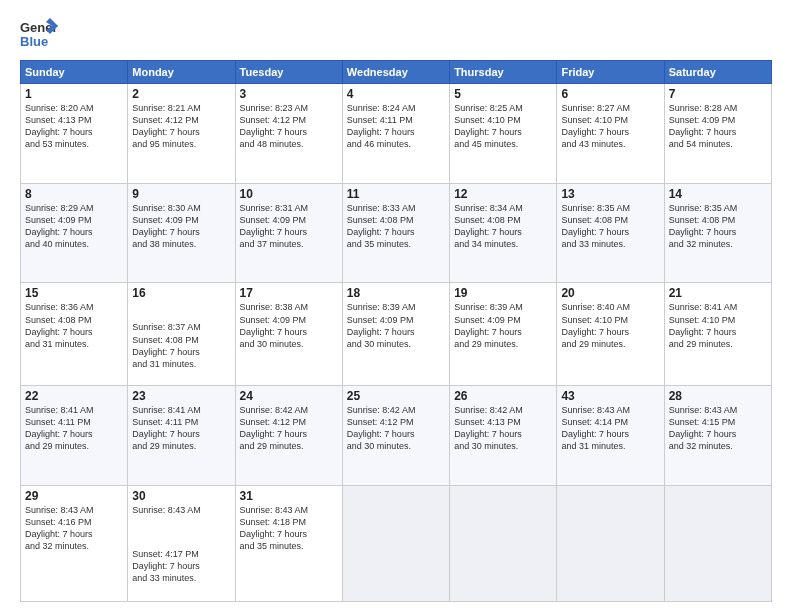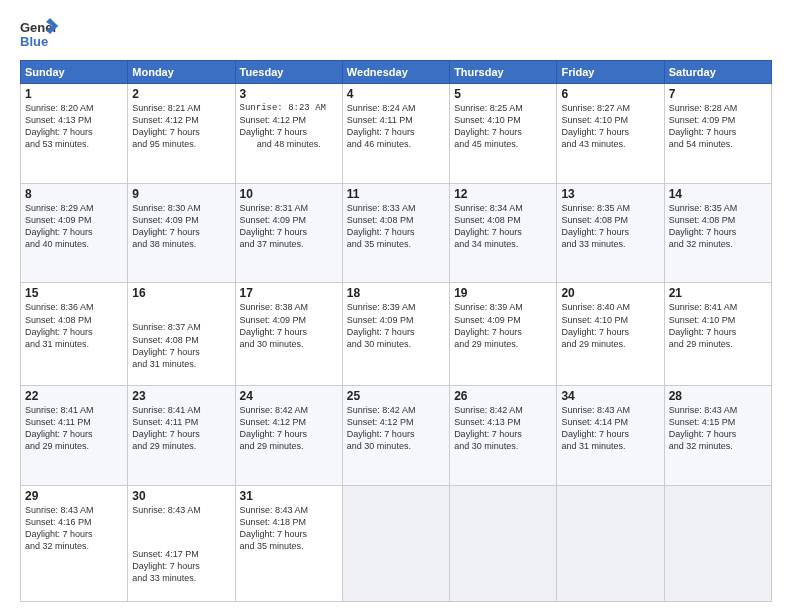--- a/index.html
+++ b/index.html
@@ -130,24 +130,24 @@
             <div class="day-info">
               <span style="display: block;">Sunrise: 8:21 AM</span>
               <span style="display: block;">Sunset: 4:12 PM</span>
               <span style="display: block;">Daylight: 7 hours</span>
               <span style="display: block;">and 95 minutes.</span>
             </div>
           </td>
           <td>
             <span class="day-num">3</span>
             <div class="day-info">
-              <span style="display: block; font-family: Liberation Mono, monospace;">Sunrise: 8:23 AM</span>
+              <span style="display: block;">Sunrise: 8:23 AM</span>
               <span style="display: block;">Sunset: 4:12 PM</span>
               <span style="display: block;">Daylight: 7 hours</span>
-              <span style="display: block; text-align: center;">and 48 minutes.</span>
+              <span style="display: block;">and 48 minutes.</span>
             </div>
           </td>
           <td>
             <span class="day-num">4</span>
             <div class="day-info">
               <span style="display: block;">Sunrise: 8:24 AM</span>
               <span style="display: block;">Sunset: 4:11 PM</span>
               <span style="display: block;">Daylight: 7 hours</span>
               <span style="display: block;">and 46 minutes.</span>
             </div>
@@ -350,21 +350,21 @@
           <td>
             <span class="day-num">26</span>
             <div class="day-info">
               <span style="display: block;">Sunrise: 8:42 AM</span>
               <span style="display: block;">Sunset: 4:13 PM</span>
               <span style="display: block;">Daylight: 7 hours</span>
               <span style="display: block;">and 30 minutes.</span>
             </div>
           </td>
           <td>
-            <span class="day-num">34</span>
+            <span class="day-num">43</span>
             <div class="day-info">
               <span style="display: block;">Sunrise: 8:43 AM</span>
               <span style="display: block;">Sunset: 4:14 PM</span>
               <span style="display: block;">Daylight: 7 hours</span>
               <span style="display: block;">and 31 minutes.</span>
             </div>
           </td>
           <td>
             <span class="day-num">28</span>
             <div class="day-info">

